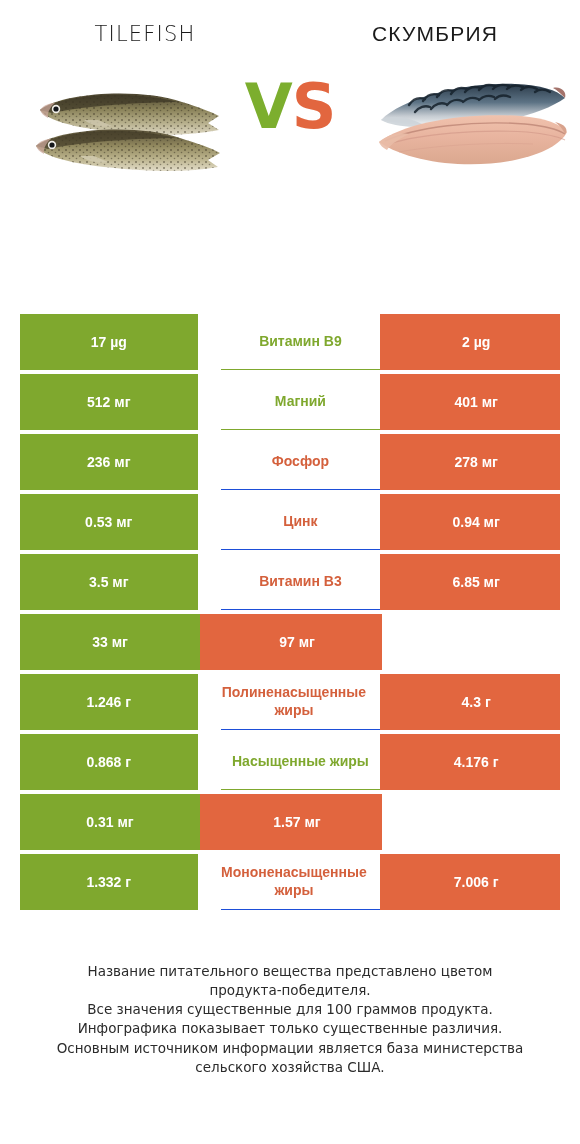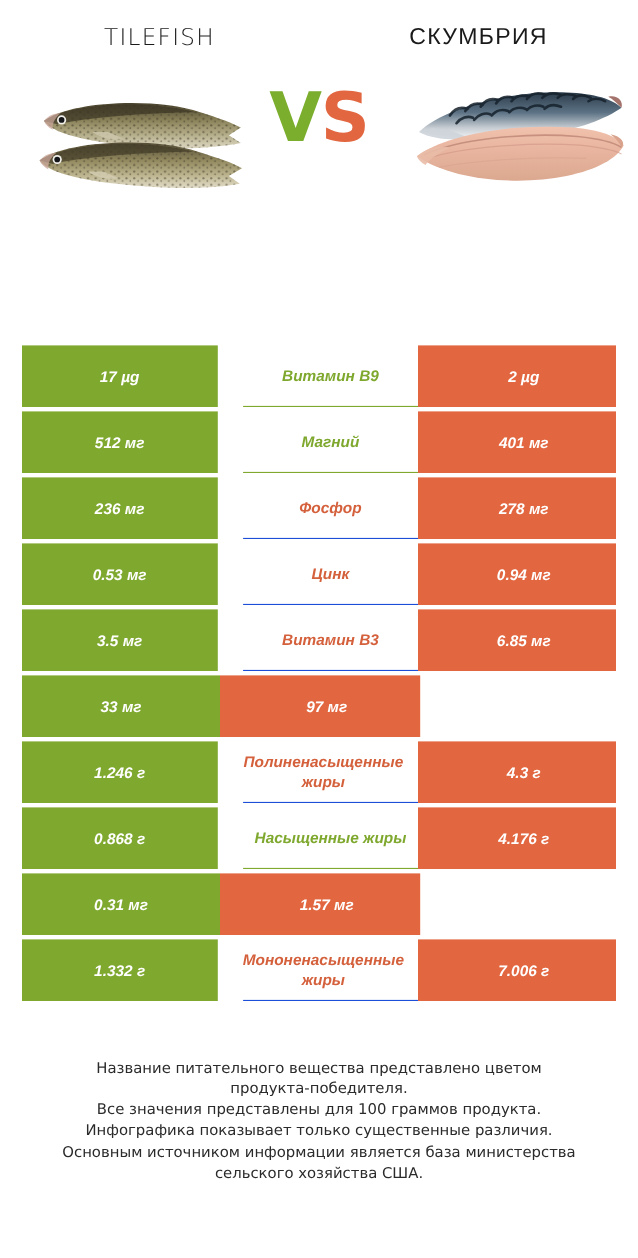--- a/index.html
+++ b/index.html
@@ -64,21 +64,20 @@
   }
   .vs .v { color: #7CAE2E; }
   .vs .s { color: #E2663F; }
 
   
   .table {
     position: absolute;
     left: 20px;
     top: 314px;
     width: 540px;
-    font-style: italic;
   }
   .row {
     display: flex;
     height: 56px;
     margin-bottom: 4px;
   }
   .cell {
     display: flex;
     align-items: center;
     justify-content: center;
@@ -290,17 +289,17 @@
       <div class="cell mid win-right wrap">
         <span class="label-inner">Мононенасыщенные жиры</span>
       </div>
       <div class="cell right">7.006 г</div>
     </div>
   </div>
 
 <div class="footer">
   <p>Название питательного вещества представлено цветом</p>
   <p>продукта-победителя.</p>
-  <p>Все значения представлены для 100 граммов продукта.</p>
+  <p>Все значения существенные для 100 граммов продукта.</p>
   <p>Инфографика показывает только существенные различия.</p>
   <p>Основным источником информации является база министерства</p>
   <p>сельского хозяйства США.</p>
 </div>
 
 </body></html>

